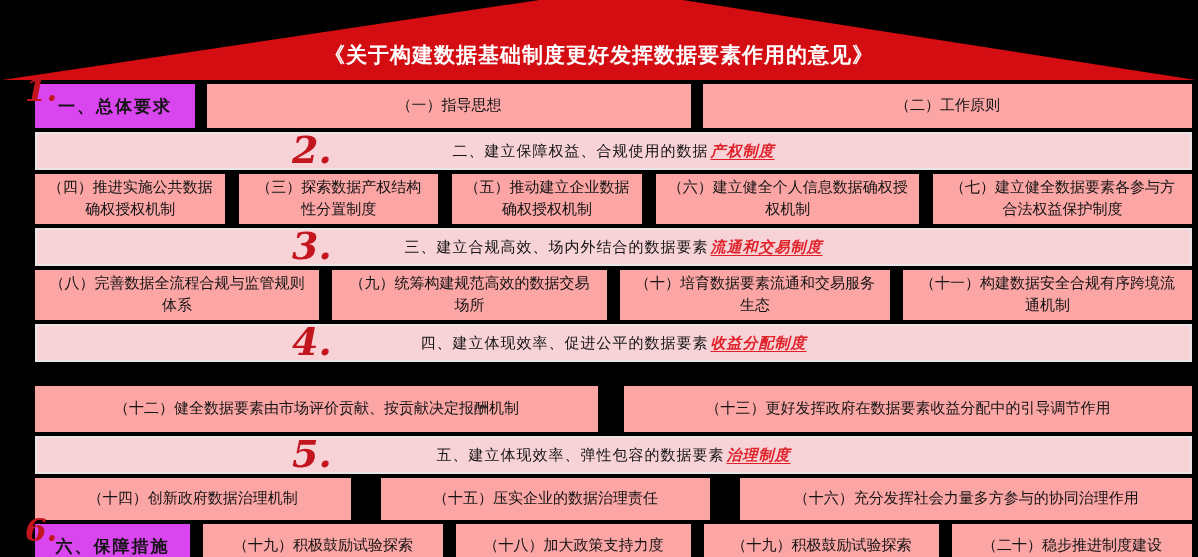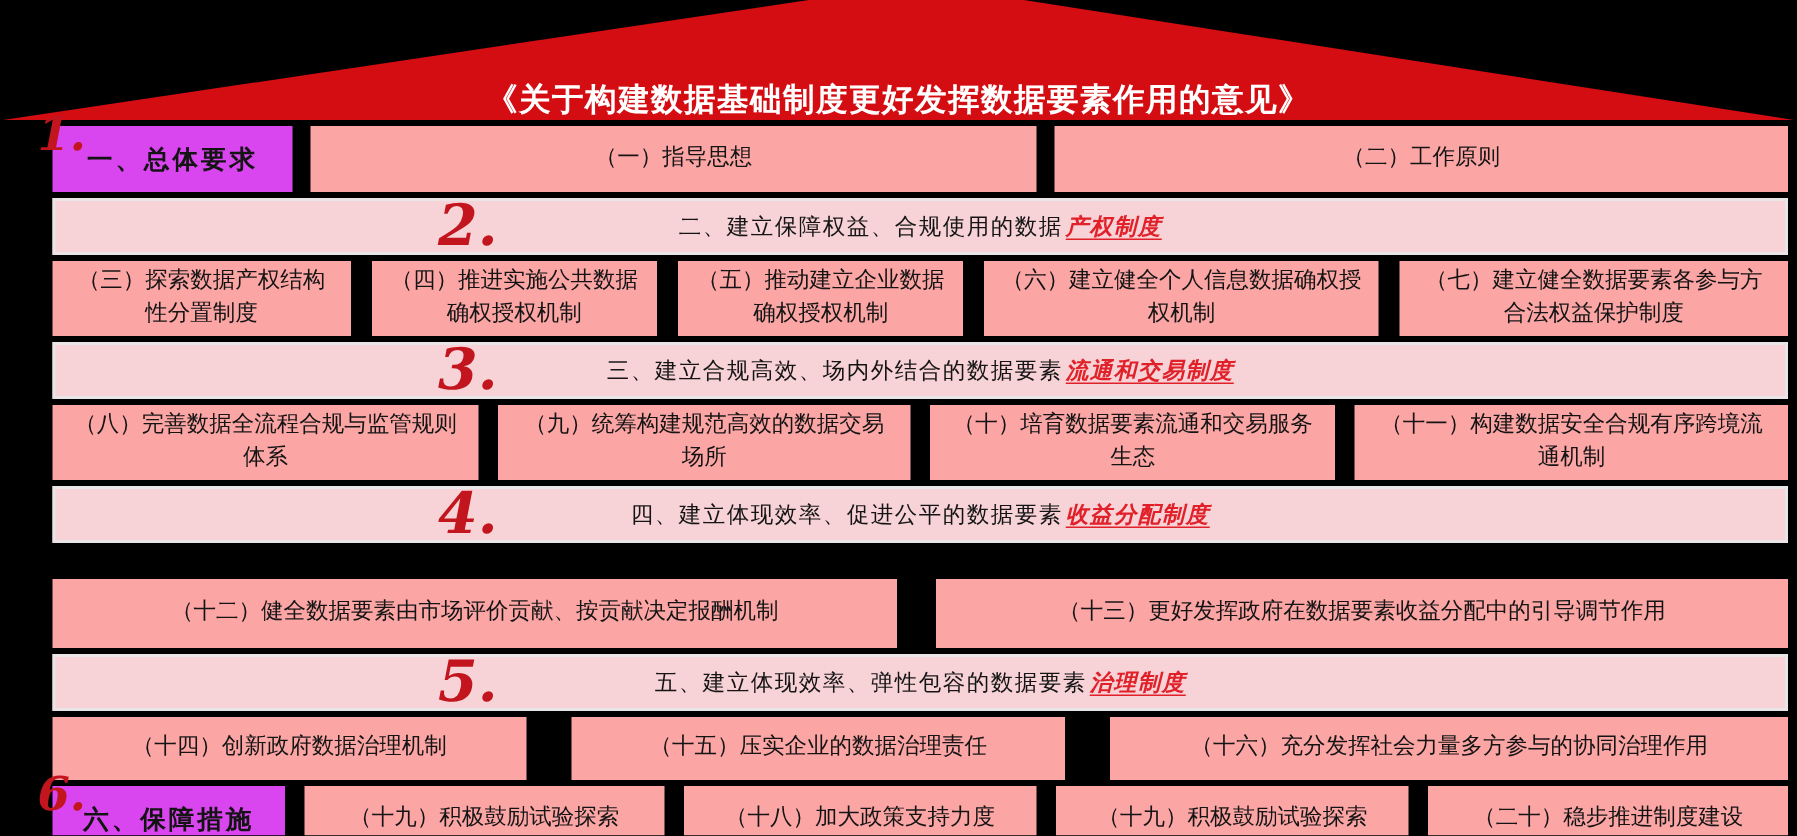--- a/index.html
+++ b/index.html
@@ -7,21 +7,21 @@
     position:relative;width:1198px;height:557px;background:#000;overflow:hidden;
     font-family:"Liberation Serif","DejaVu Serif",serif;
   }
   
   .roof{position:relative;height:80px;margin:0 2px;}
   .roof-shape{
     position:absolute;inset:0;background:#d40d12;
     clip-path:polygon(45% 0,57% 0,100% 100%,0 100%);
   }
   .roof-title{
-    position:absolute;left:0;right:0;bottom:0;text-align:center;
+    position:absolute;left:0;right:0;bottom:11px;text-align:center;
     color:#ffffff;font-size:21px;letter-spacing:1px;font-weight:600;
   }
   
   .content{margin:4px 6px 0 35px;}
   .row{display:flex;margin-bottom:4px;position:relative;}
   .white-box{
     background:#fca5a5;color:#141414;display:flex;align-items:center;justify-content:center;
     text-align:center;font-size:15px;line-height:1.45;padding:2px 10px;box-sizing:border-box;
   }
   .pink-label{
@@ -68,22 +68,22 @@
       <div class="pink-label">一、总体要求</div>
       <div class="white-box" style="flex:485;">（一）指导思想</div>
       <div class="white-box" style="flex:490;">（二）工作原则</div>
     </div>
 
     <div class="banner">
       <div class="big-num banner-num">2.</div>
       <div class="banner-text"><span class="bt-black">二、建立保障权益、合规使用的数据</span><span class="bt-red">产权制度</span></div>
     </div>
     <div class="row r3">
+      <div class="white-box" style="flex:186;">（四）推进实施公共数据确权授权机制</div>
       <div class="white-box" style="flex:195;">（三）探索数据产权结构性分置制度</div>
-      <div class="white-box" style="flex:186;">（四）推进实施公共数据确权授权机制</div>
       <div class="white-box" style="flex:186;">（五）推动建立企业数据确权授权机制</div>
       <div class="white-box" style="flex:265;">（六）建立健全个人信息数据确权授权机制</div>
       <div class="white-box" style="flex:261;">（七）建立健全数据要素各参与方合法权益保护制度</div>
     </div>
 
     <div class="banner">
       <div class="big-num banner-num">3.</div>
       <div class="banner-text"><span class="bt-black">三、建立合规高效、场内外结合的数据要素</span><span class="bt-red">流通和交易制度</span></div>
     </div>
     <div class="row r5">

